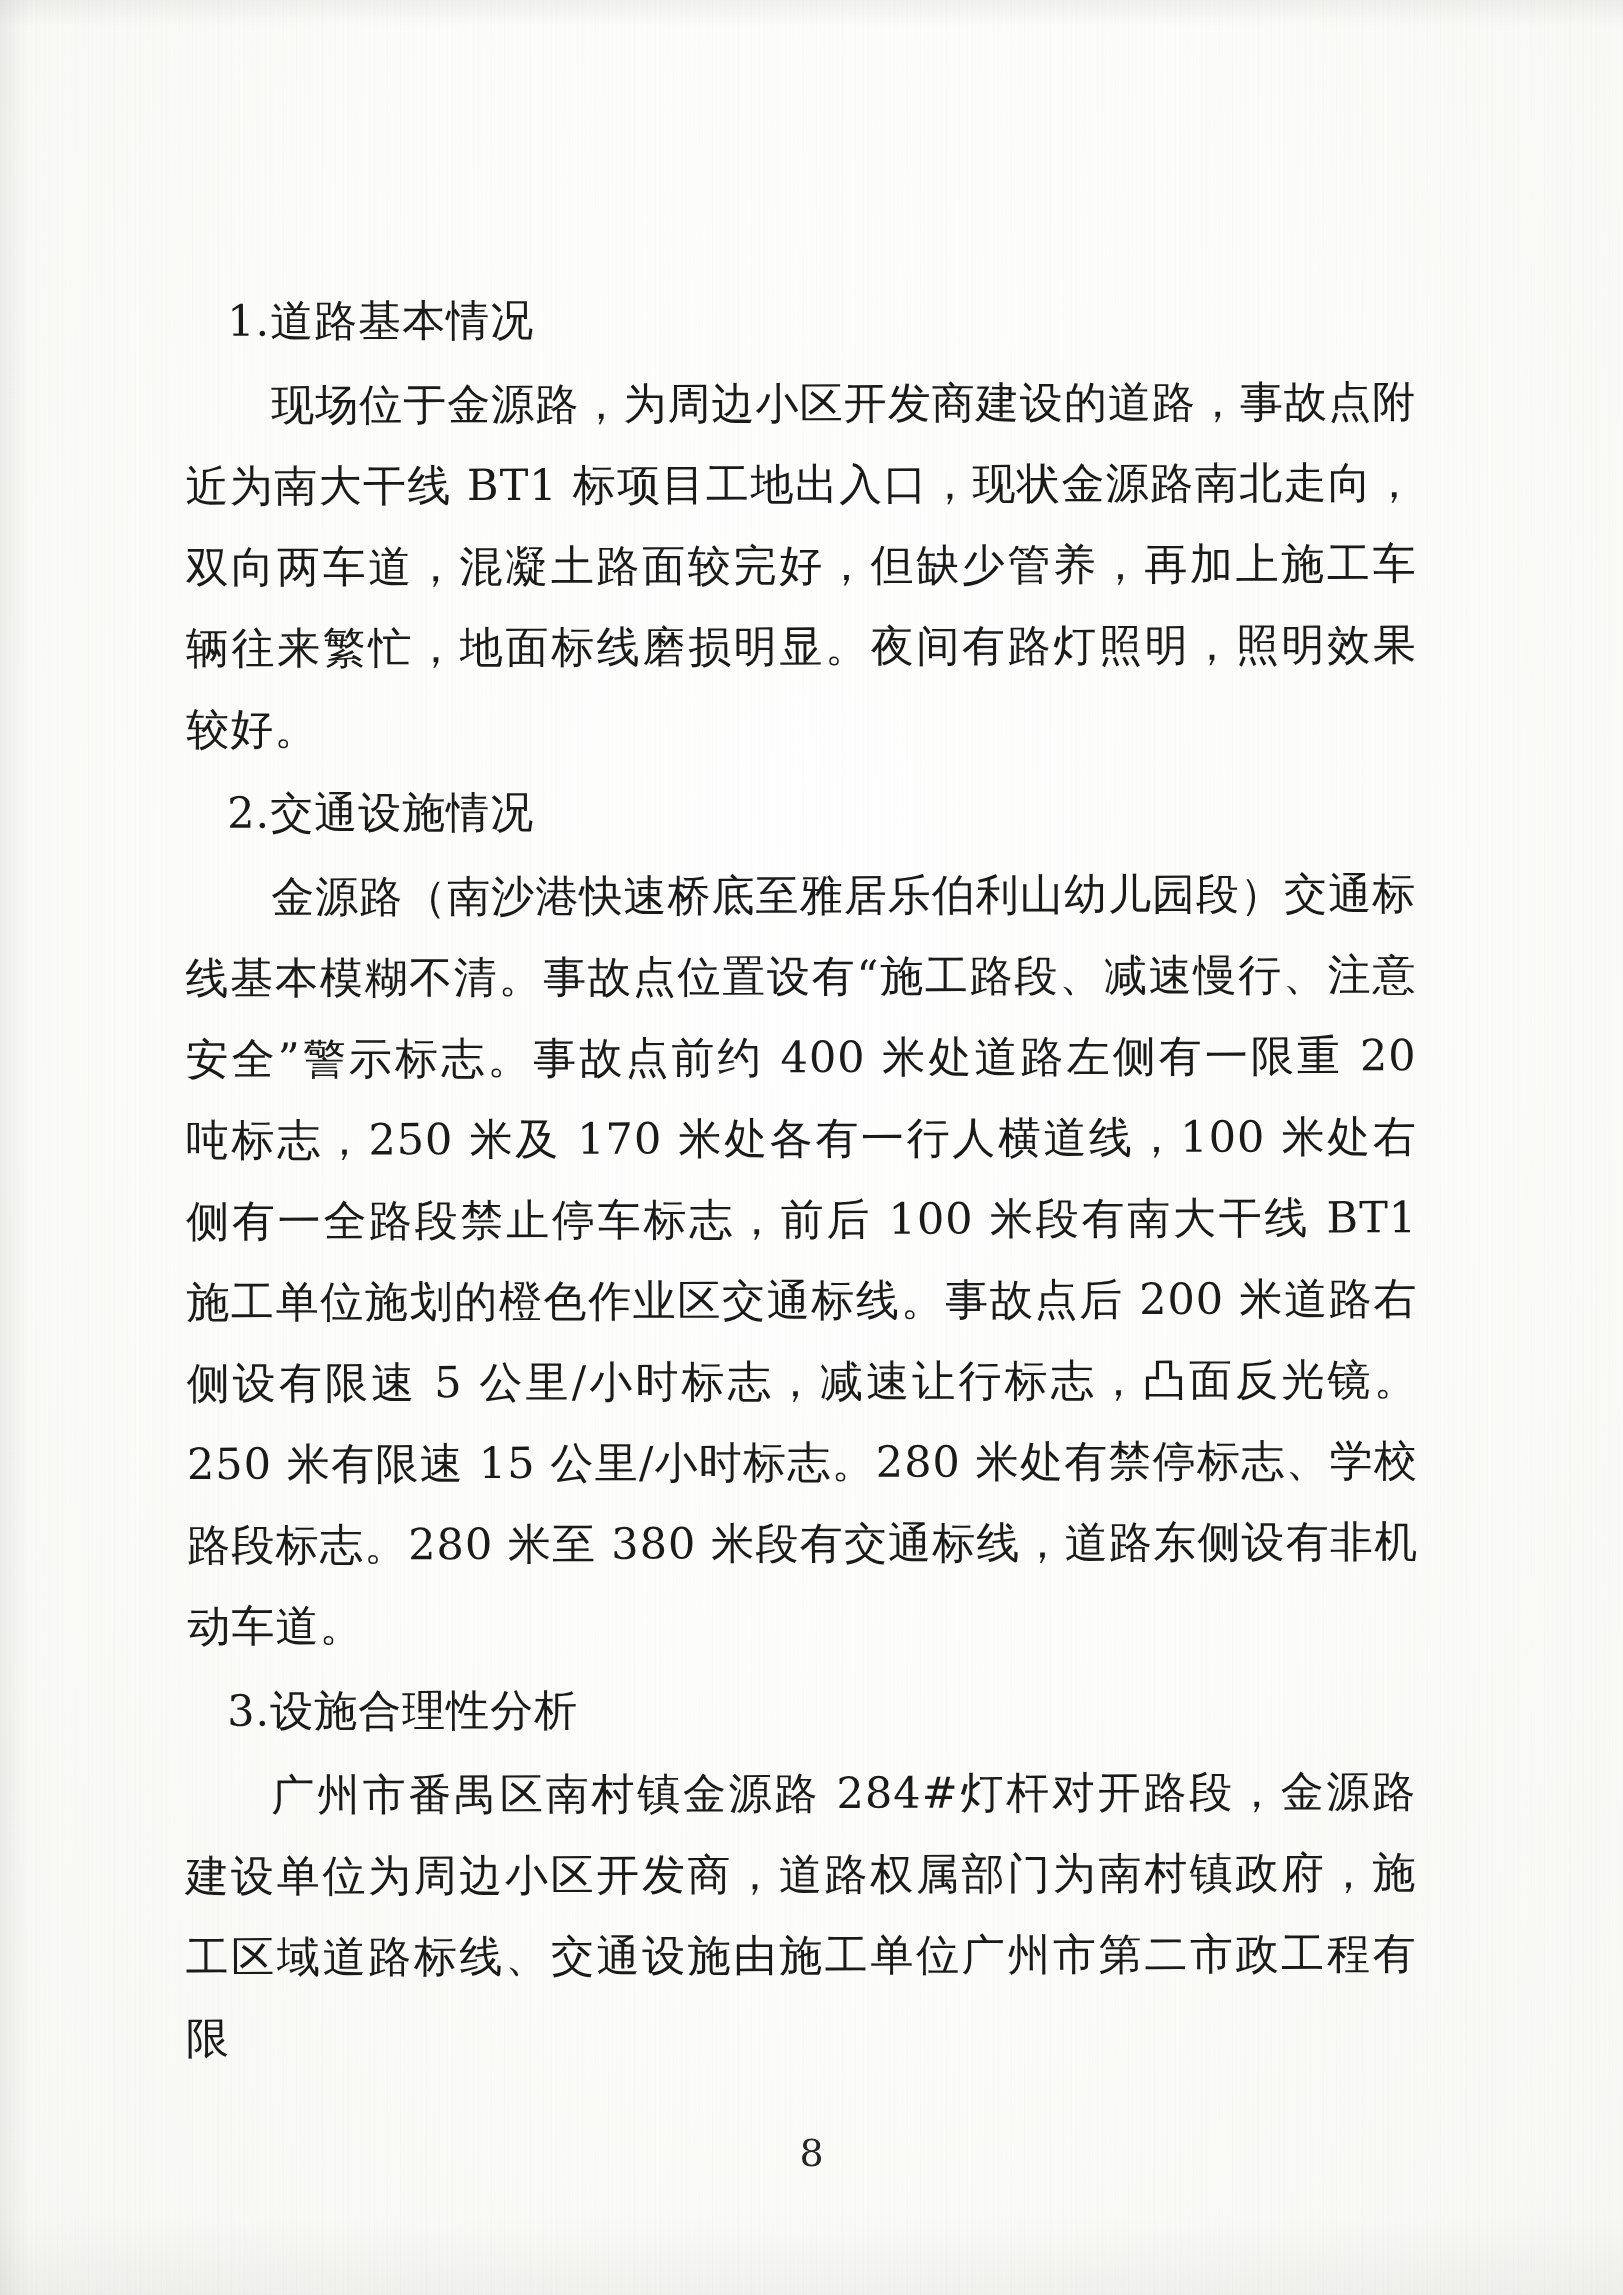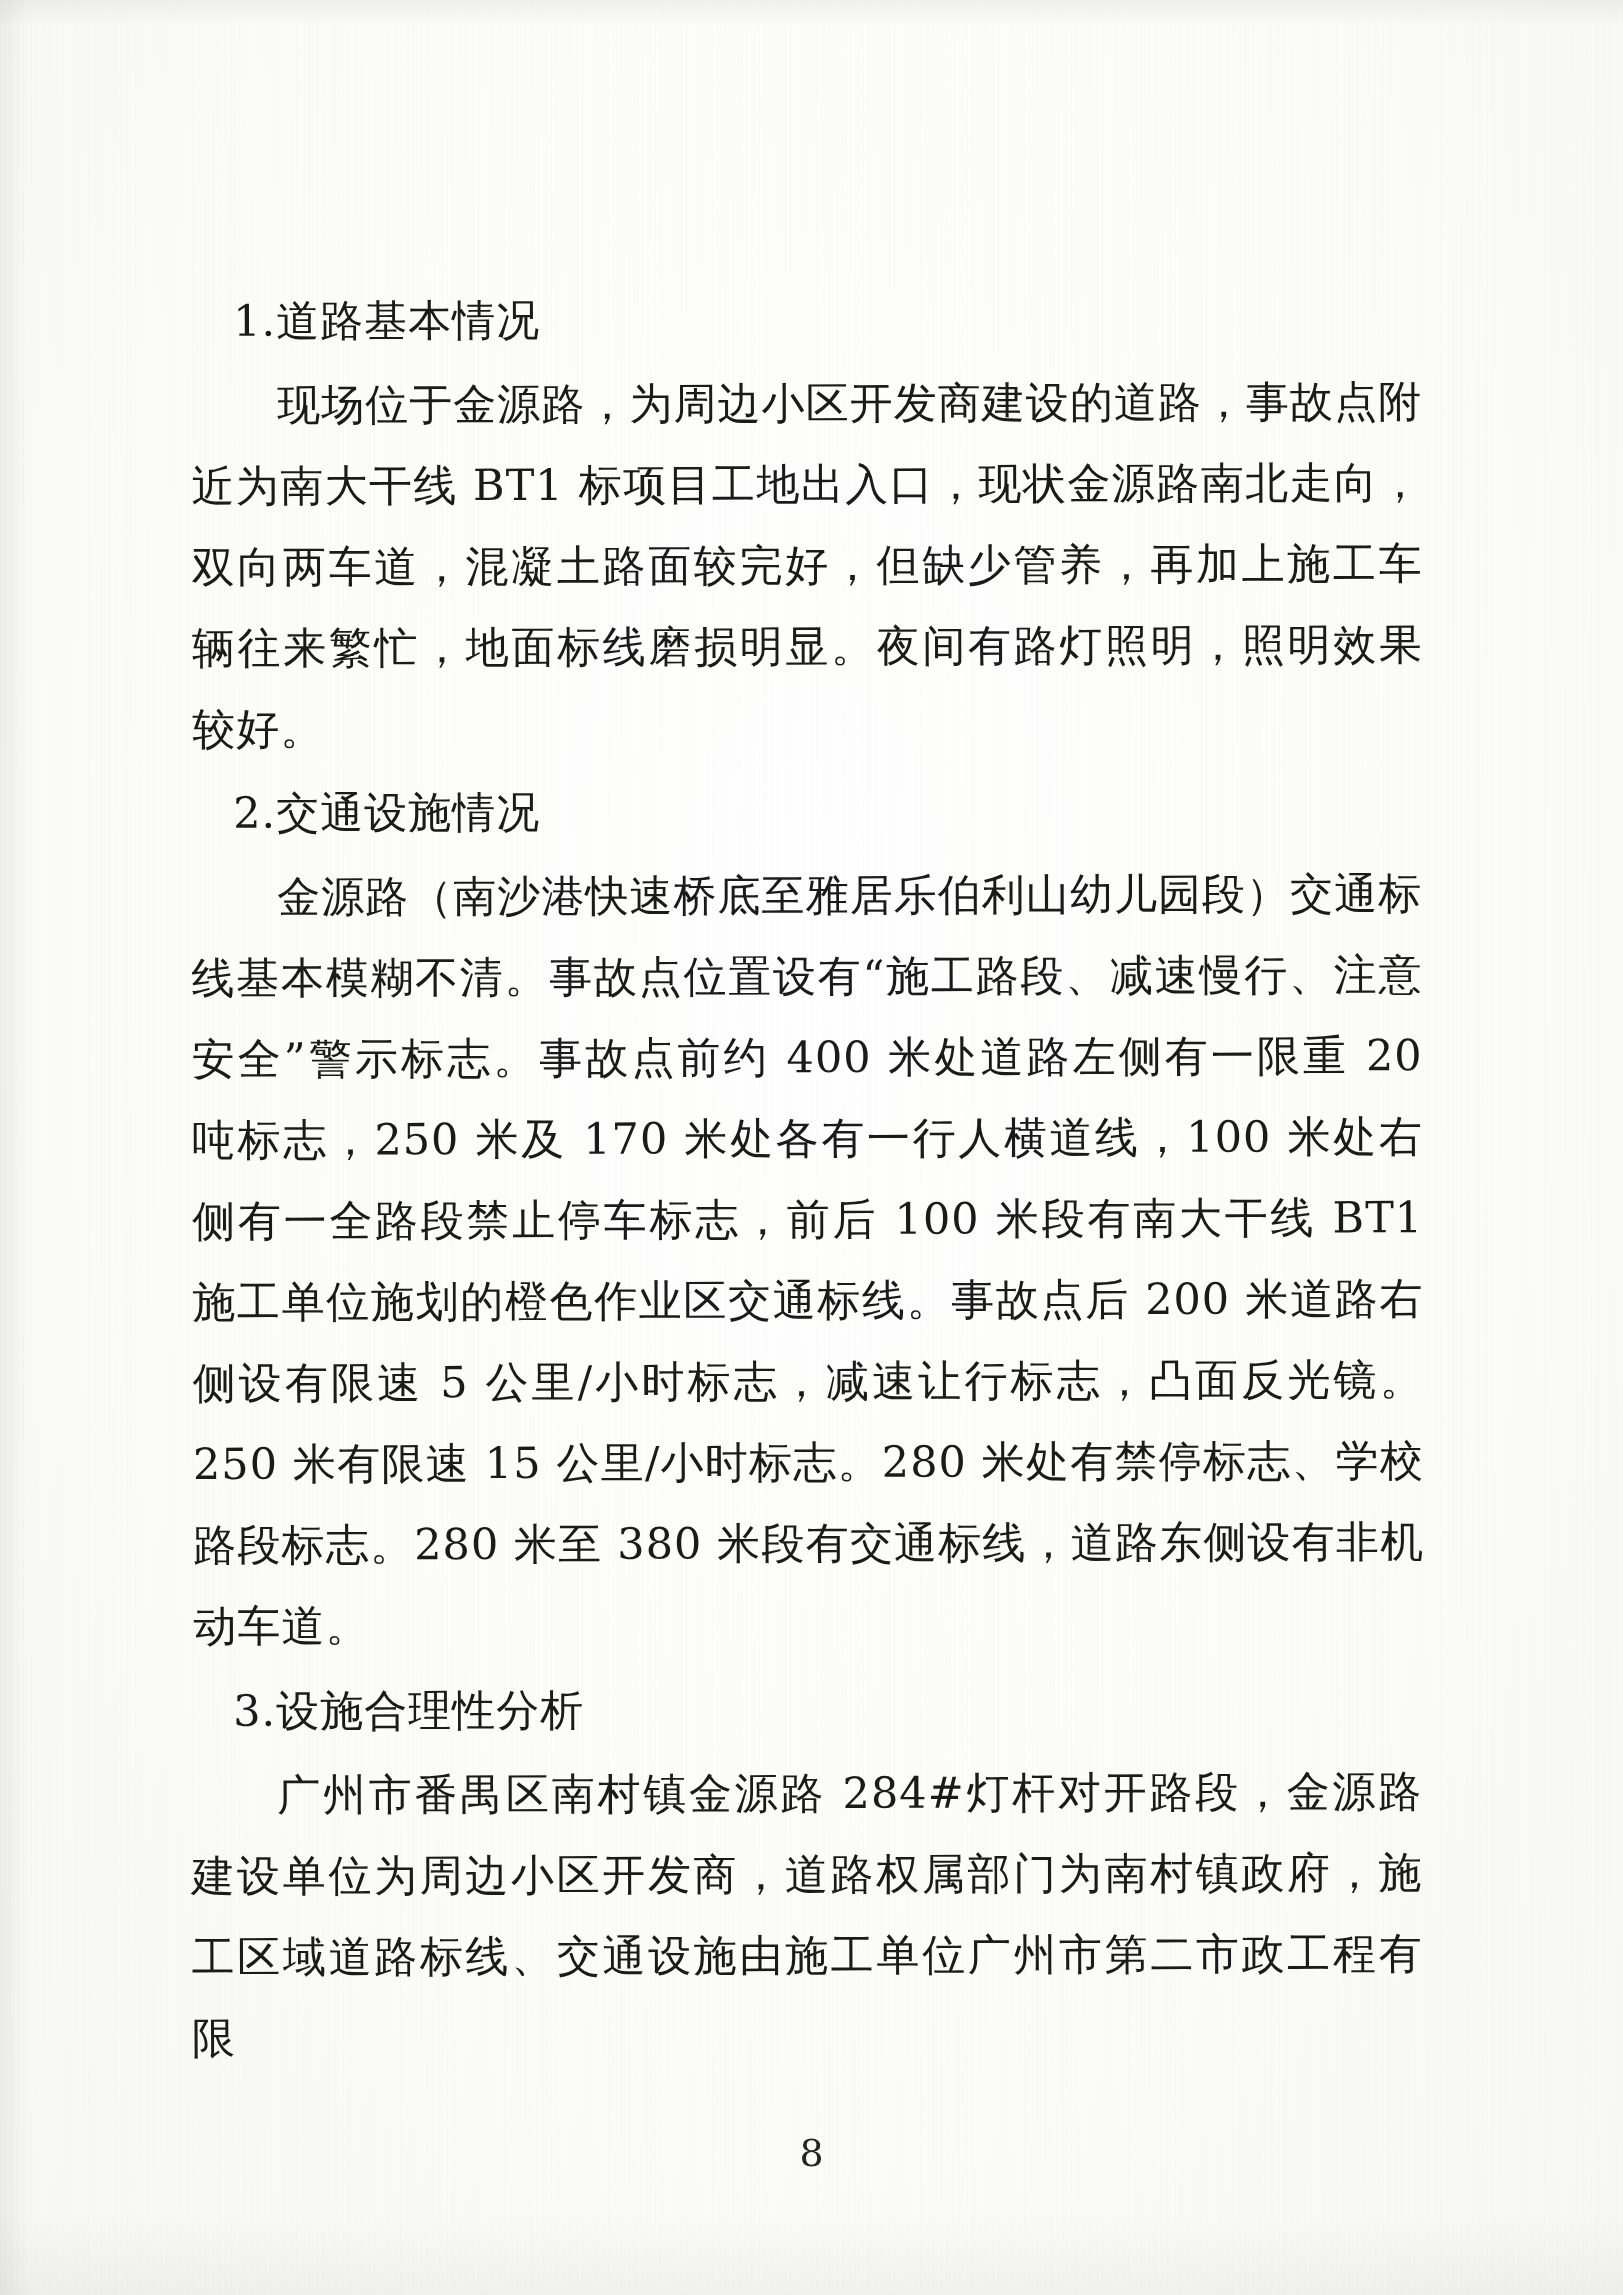--- a/index.html
+++ b/index.html
@@ -51,21 +51,21 @@
   .edge-shade-bottom {
     position: absolute;
     left: 0; bottom: 0;
     width: 100%; height: 79px;
     background: linear-gradient(to top, rgba(120,120,120,.07), rgba(255,255,255,0));
     pointer-events: none;
   }
 
   .body-area {
     position: absolute;
-    left: 191px;
+    left: 185px;
     top: 281px;
     width: 1231px;
   }
 
   .para {
     font-family: "DejaVu Serif", "Liberation Serif", serif;
     font-size: 43px;
     line-height: 81px;
     color: #1b1b1b;
     letter-spacing: 1px;

